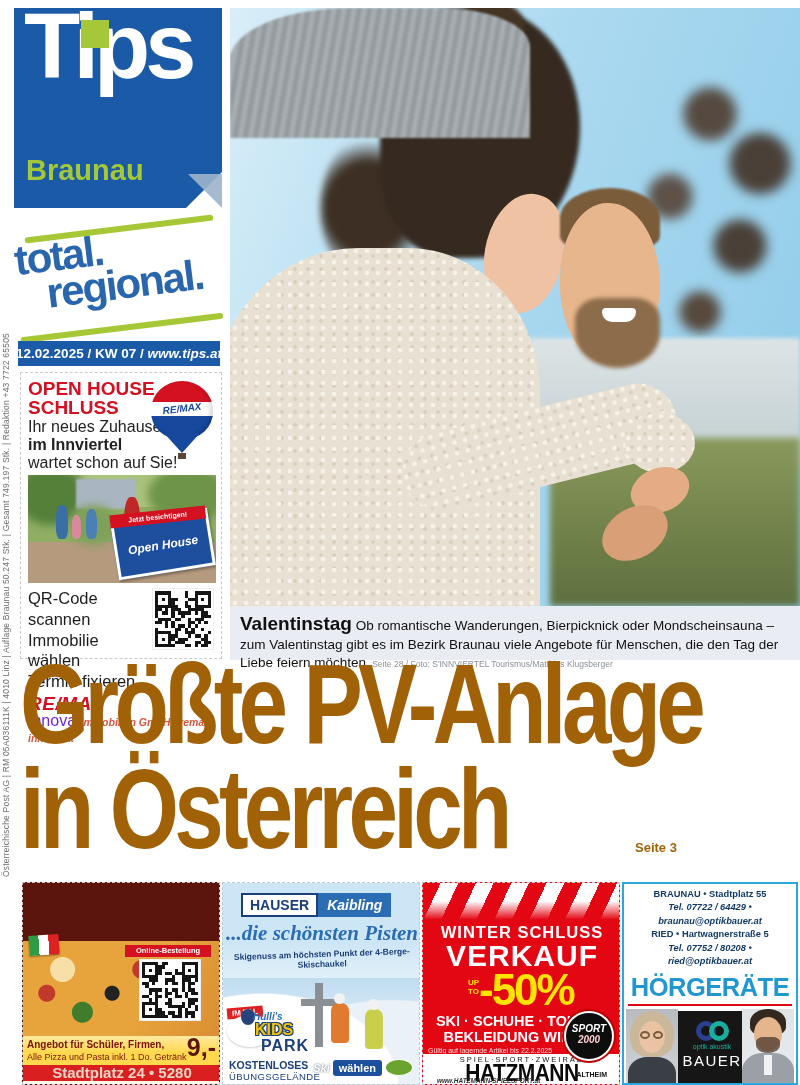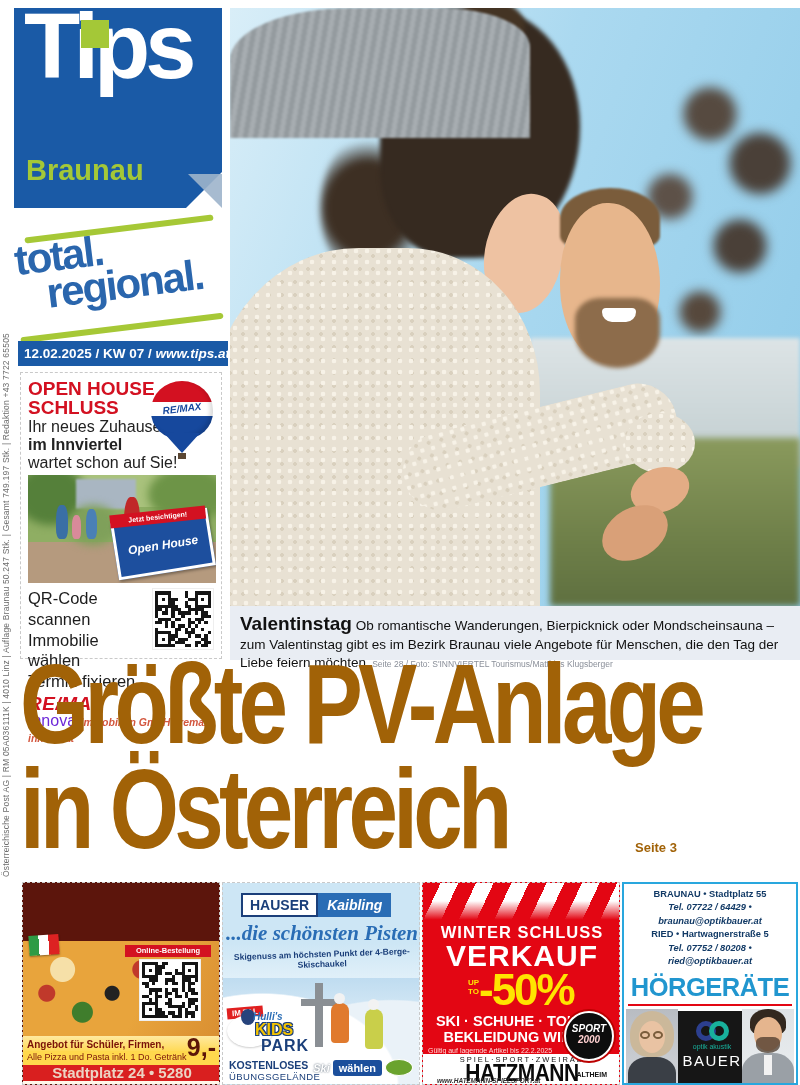--- a/index.html
+++ b/index.html
@@ -22,21 +22,21 @@
     border-left:36px solid transparent;border-bottom:36px solid #fff;}
   #fold-shade{position:absolute;right:0;bottom:0;width:0;height:0;
     border-top:34px solid #9db4cb;border-left:34px solid transparent;opacity:.9;}
   .stroke{position:absolute;background:#a6c836;height:6px;border-radius:3px;}
   #stroke1{left:24px;top:226px;width:190px;transform:rotate(-7deg);}
   #stroke2{left:20px;top:325px;width:204px;transform:rotate(-7deg);}
   #stamp{left:10px;top:228px;width:230px;transform:rotate(-7deg);color:#2a66ad;font-weight:bold;}
   #stamp .l1{font-size:42px;letter-spacing:-2px;margin-left:6px;line-height:.95;}
   #stamp .l2{font-size:42px;letter-spacing:-2px;margin-left:34px;margin-top:-4px;line-height:.95;}
   #datebar{left:18px;top:341px;width:202px;height:25px;background:#1a5aa6;color:#fff;
-    font-weight:bold;font-size:13.5px;display:flex;align-items:center;justify-content:center;padding-left:8px;}
+    font-weight:bold;font-size:13.5px;display:flex;align-items:center;justify-content:center;}
 
   
   #remax{left:20px;top:372px;width:202px;height:287px;background:#fff;border:1px dashed #c9c9c9;
     box-sizing:border-box;padding:6px 7px;}
   #remax .t1{color:#d31121;font-weight:bold;font-size:19px;line-height:1.02;}
   #remax .zeile{font-size:16px;line-height:1.12;color:#222;}
   #remax .zeile.b{font-weight:bold;}
   #balloon{position:absolute;right:8px;top:8px;width:62px;height:86px;}
   #balloon .env{width:62px;height:58px;border-radius:50% 50% 46% 46%;
     background:linear-gradient(180deg,#d31121 0 36%,#ffffff 36% 60%,#16489d 60% 100%);

